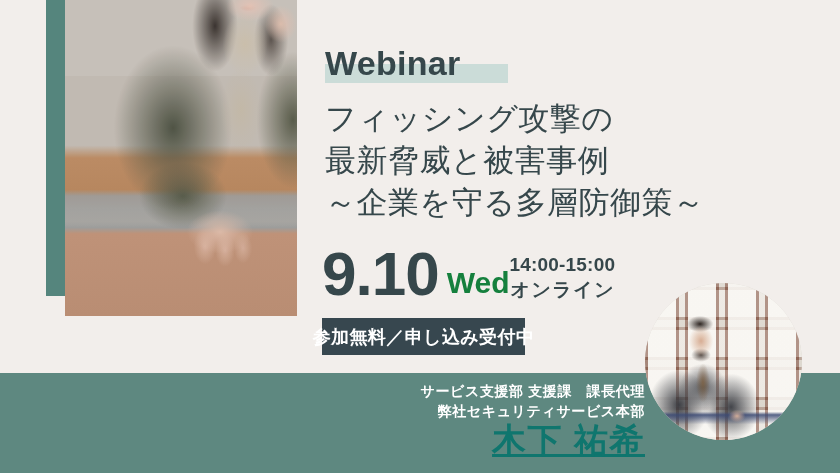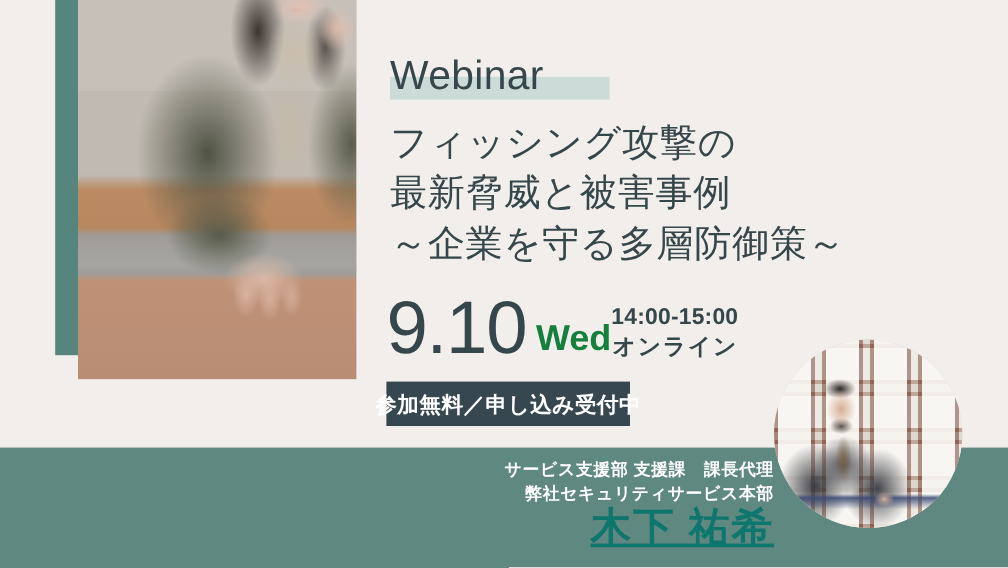--- a/index.html
+++ b/index.html
@@ -94,21 +94,21 @@
     left: 0;
     top: 22px;
     width: 183px;
     height: 19px;
     background: #CBDCD8;
   }
 
   .webinar-label {
     position: relative;
     font-size: 34px;
-    font-weight: normal;
+    font-weight: bold;
     color: #36474B;
     letter-spacing: 0.3px;
     line-height: 42px;
     white-space: nowrap;
   }
 
   
   .headline {
     position: absolute;
     left: 325px;
@@ -129,21 +129,21 @@
   .date-row {
     position: absolute;
     left: 322px;
     top: 243px;
     display: flex;
     align-items: flex-end;
   }
 
   .date-main {
     font-size: 62px;
-    font-weight: normal;
+    font-weight: bold;
     color: #36474B;
     line-height: 62px;
     letter-spacing: -1px;
     text-align: center;
   }
 
   .date-weekday {
     font-size: 30px;
     font-weight: bold;
     color: #15803d;

